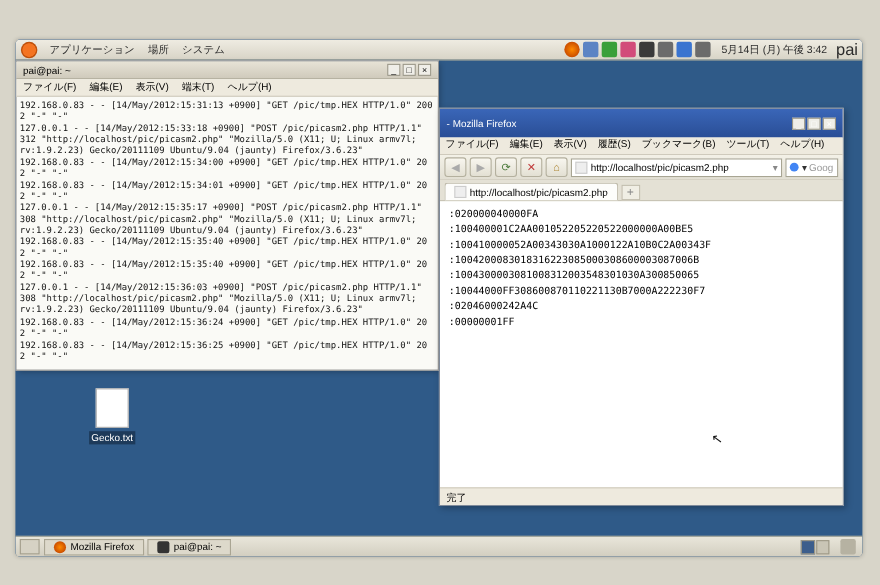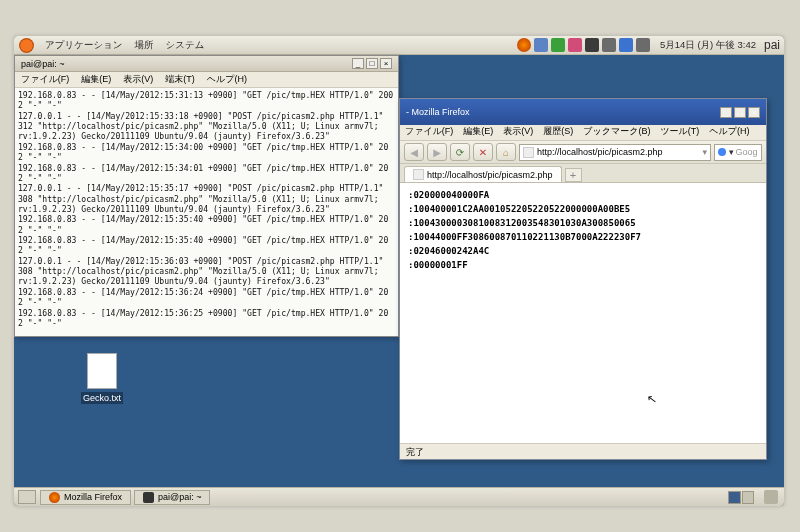--- a/index.html
+++ b/index.html
@@ -42,21 +42,21 @@
     width:14px; height:14px;
     background:#6b6b6b; border-radius:2px;
   }
   .tray-ico.ff { background:radial-gradient(circle,#ff8a00,#b33300); border-radius:50%;}
   .tray-ico.mail { background:#5c84c4;}
   .tray-ico.green { background:#3aa03a;}
   .tray-ico.pink { background:#d24c7a;}
   .tray-ico.net { background:#3a3a3a;}
   .tray-ico.blue { background:#3a74d0;}
   .tp-clock { font-size:9.5px; padding:0 4px; }
-  .tp-user { font-size:12px; padding:0 4px;}
+  .tp-user { font-size:15px; padding:0 4px;}
   
   .desktop { position:absolute; top:19px; bottom:19px; left:0; right:0; }
   .desk-icon {
     position:absolute; left:62px; top:298px;
     width:52px; text-align:center;
     color:#fff; font-size:9px;
   }
   .desk-icon .sheet {
     width:30px;height:36px;background:#fff;
     border:1px solid #aaa; margin:0 auto 3px;
@@ -173,21 +173,20 @@
     border:1px solid #c1bdad; margin-left:3px;
     background:#f0eee4;
     text-align:center; line-height:12px; font-size:11px; color:#888;
   }
   .ff-content {
     flex:1; background:#fff;
     font-family: "DejaVu Sans Mono", monospace;
     font-size:9px; line-height:1.55;
     padding:6px 8px;
     overflow:hidden;
-    font-weight:bold;
   }
   .cursor-arrow {
     position:absolute; left:633px; top:337px;
     font-size:12px; color:#111;
     transform:rotate(-8deg);
   }
   .ff-status {
     height:16px;
     background:#eeeade;
     border-top:1px solid #cfcabc;
@@ -333,20 +332,22 @@
       <div class="tabstrip">
         <div class="tab">
           <span class="fav"></span>
           <span>http://localhost/pic/picasm2.php</span>
         </div>
         <div class="tab-add">+</div>
       </div>
       <div class="ff-content" id="ff-content">
           <div>:020000040000FA</div>
           <div>:100400001C2AA001052205220522000000A00BE5</div>
+          <div>:100410000052A00343030A1000122A10B0C2A00343F</div>
+          <div>:1004200083018316223085000308600003087006B</div>
           <div>:1004300003081008312003548301030A300850065</div>
           <div>:10044000FF308600870110221130B7000A222230F7</div>
           <div>:02046000242A4C</div>
           <div>:00000001FF</div>
         </div>
       <div class="ff-status">
         <span>完了</span>
       </div>
     </div>
 

